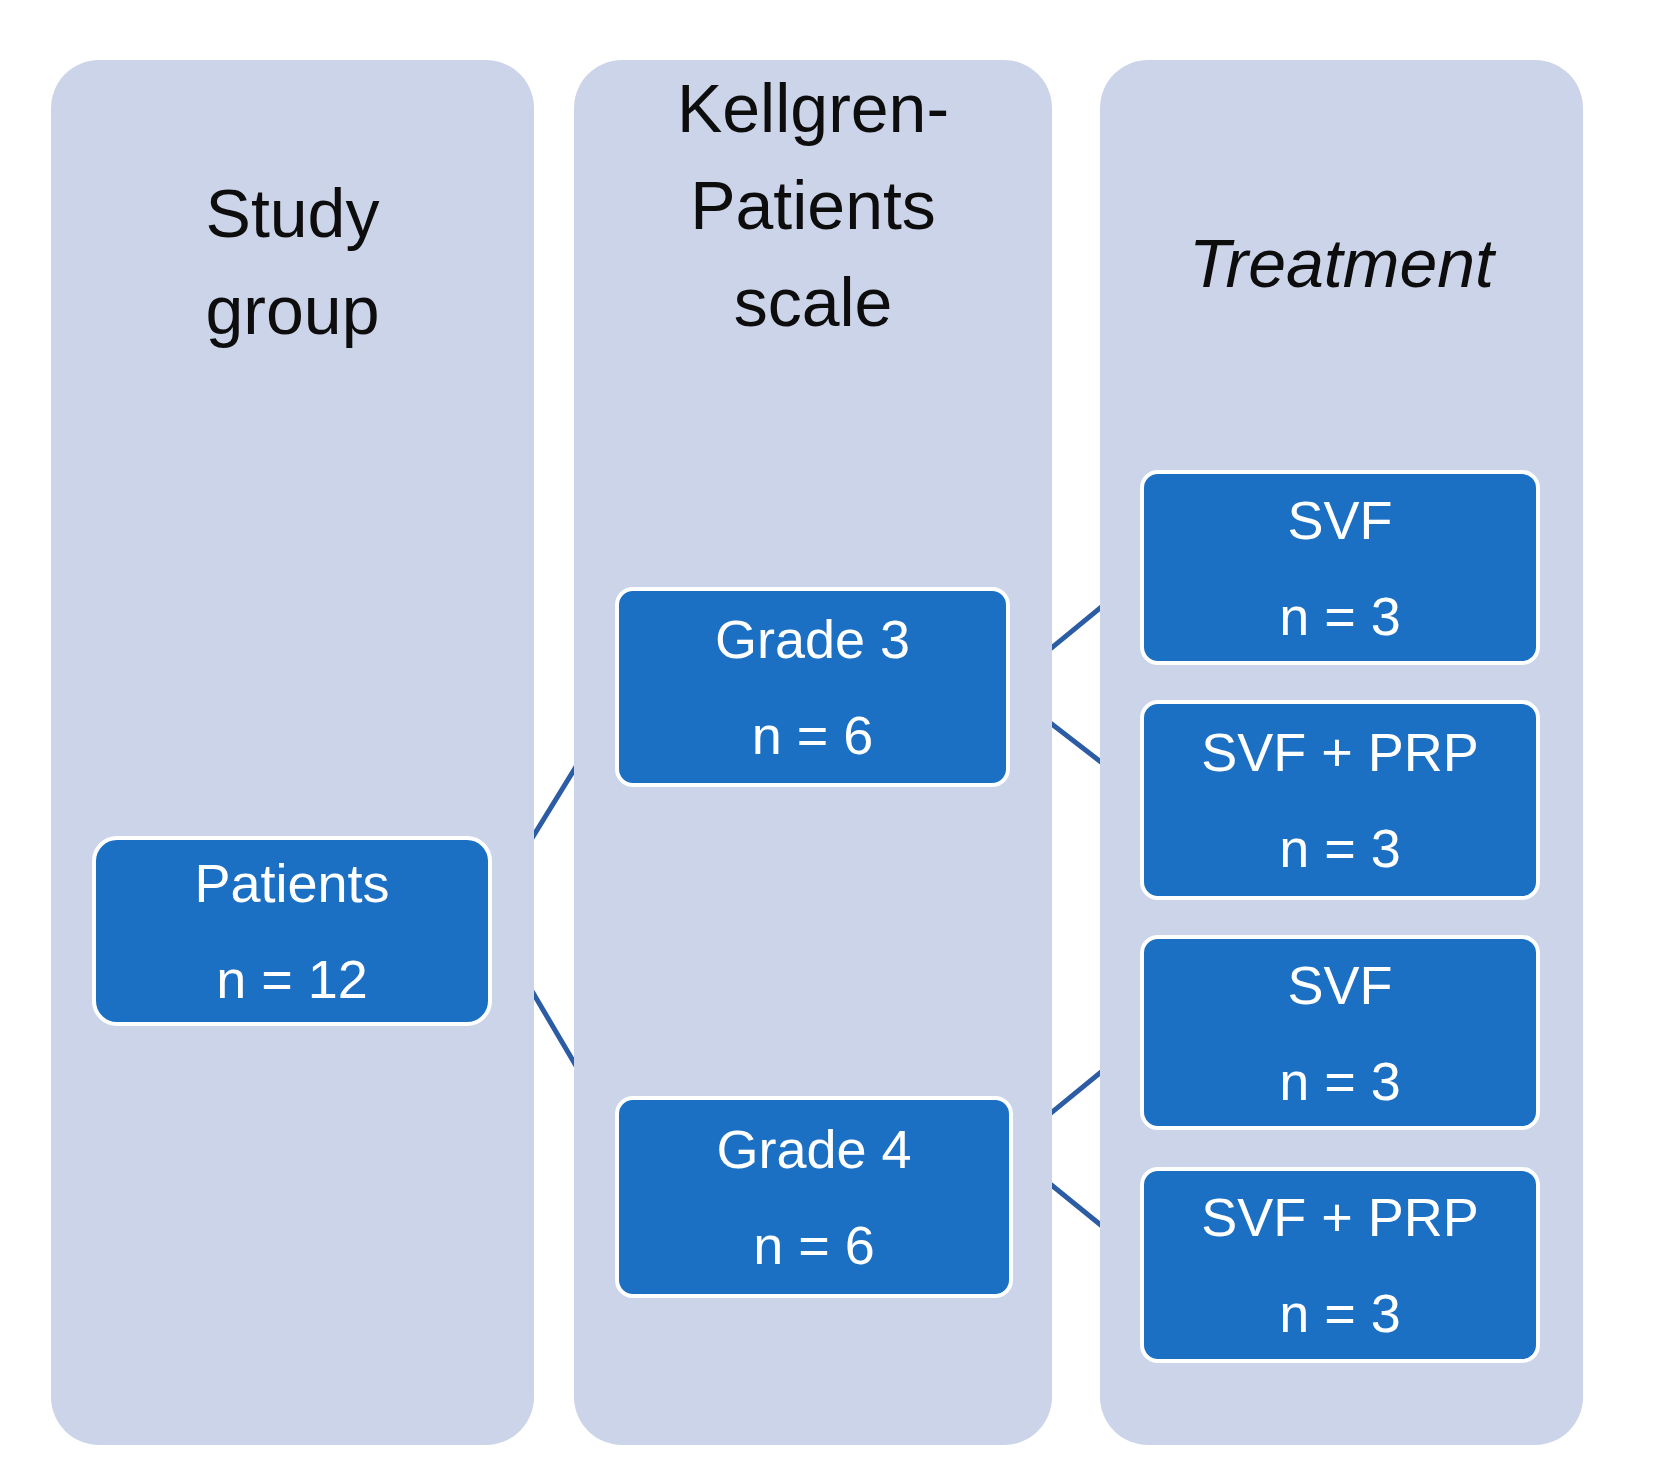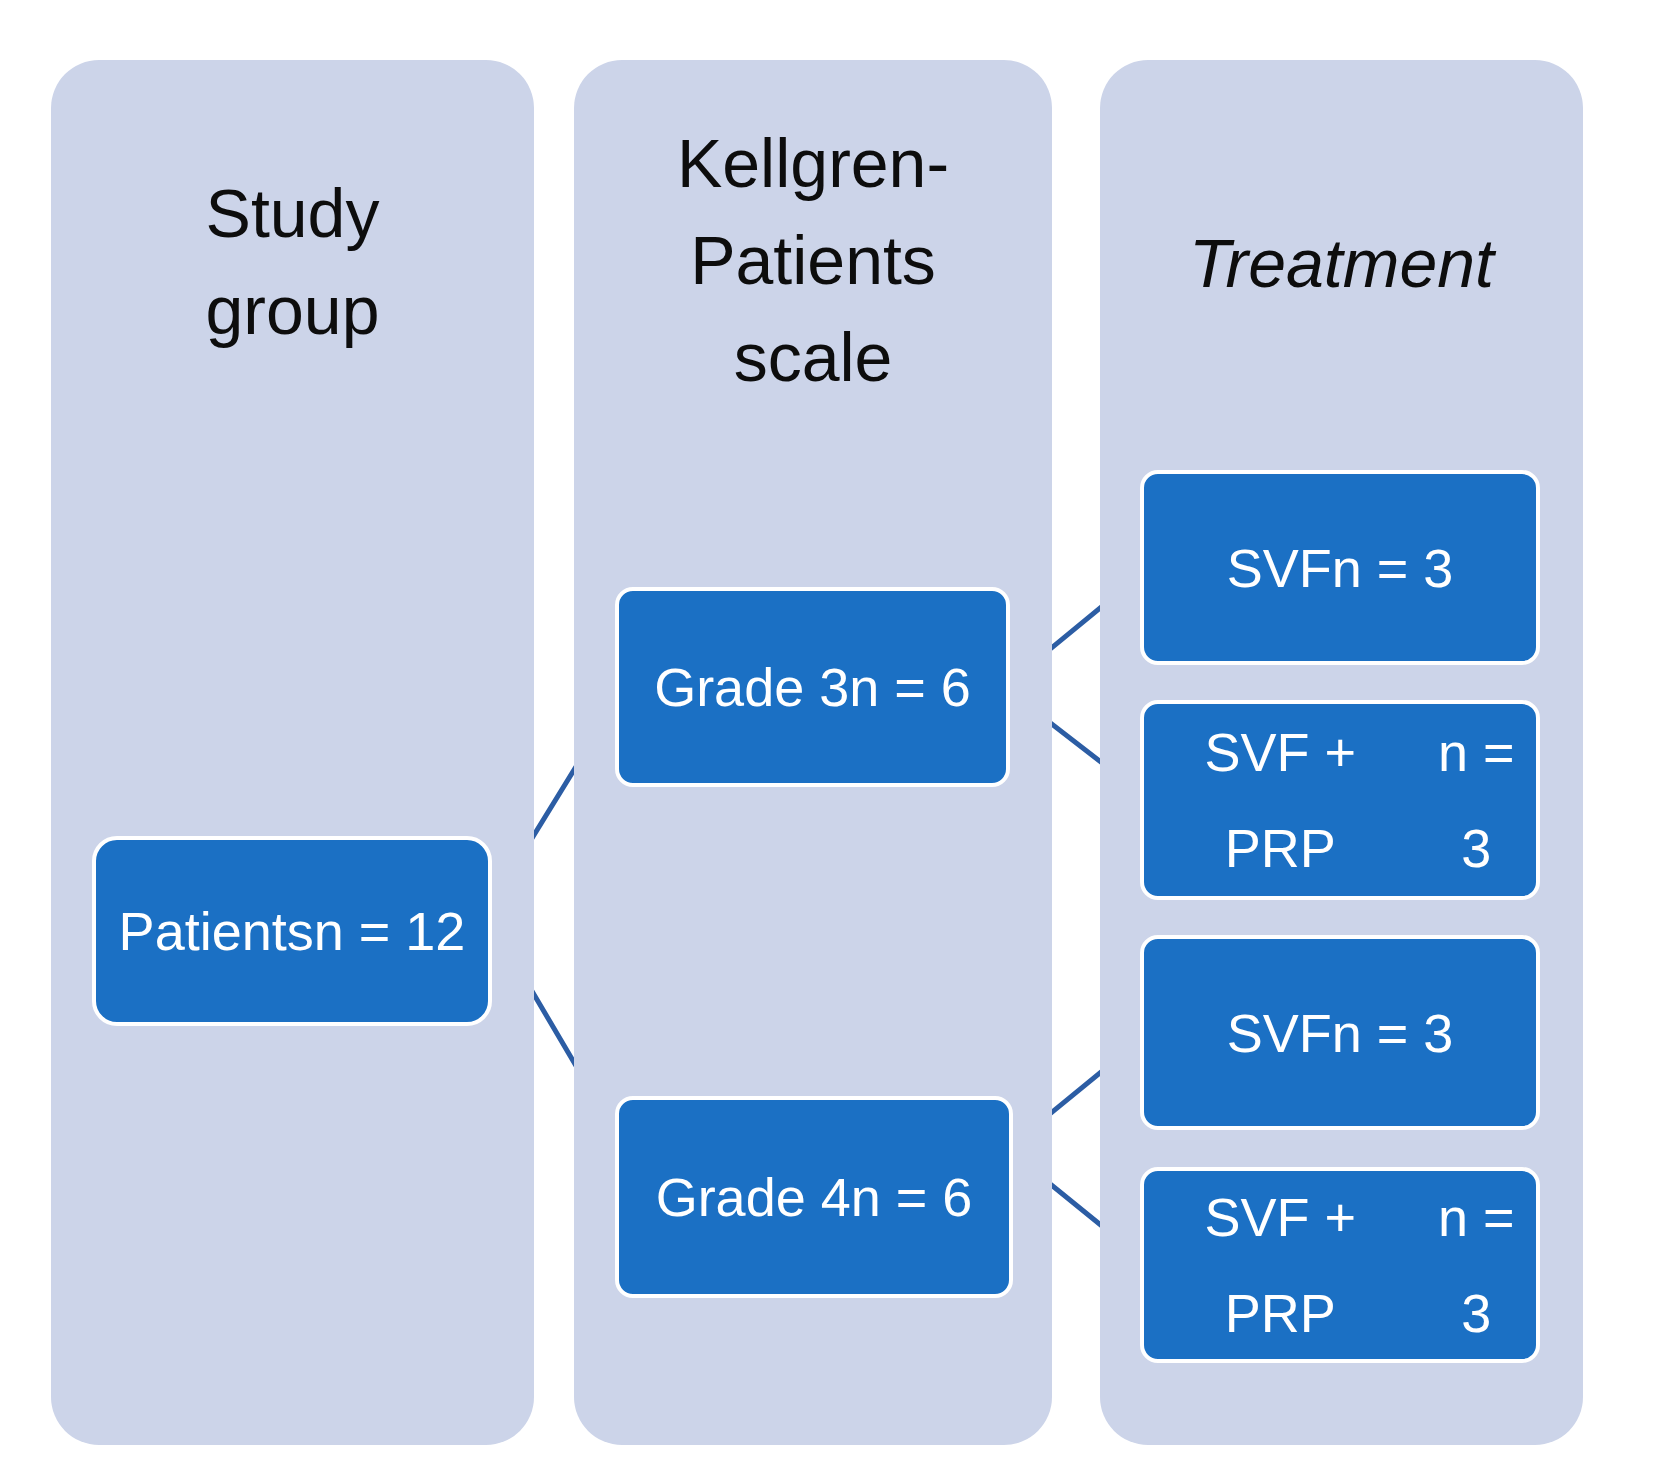--- a/index.html
+++ b/index.html
@@ -31,39 +31,39 @@
   .col-3{left:1100px;width:483px;}
   .col-title{
     width:100%;
     text-align:center;
     color:var(--title-text);
     font-size:68px;
     line-height:97px;
     box-sizing:border-box;
   }
   .col-1 .col-title{padding-top:105px;}
-  .col-2 .col-title{padding-top:55px;}
+  .col-2 .col-title{}
   .col-3 .col-title{padding-top:155px;font-style:italic;}
   .col-title span{display:block;}
   .connectors{
     position:absolute;left:0;top:0;
     width:1665px;height:1473px;
     color:var(--connector);
   }
   .node{
     position:absolute;
     background:var(--box-bg);
     border:4px solid var(--box-border);
     border-radius:18px;
     box-sizing:border-box;
     color:var(--box-text);
     font-size:54px;
     line-height:96px;
     display:flex;
-    flex-direction:row;
+    flex-direction:column;
     justify-content:center;
     align-items:center;
     text-align:center;
   }
   .node span{display:block;}
   .n-patients   {left:92px;  top:836px;  width:400px; height:190px;border-radius:25px;}
   .n-grade3     {left:615px; top:587px;  width:395px; height:200px;}
   .n-grade4     {left:615px; top:1048px; width:398px; height:202px;margin-top:48px;}
   .n-t1         {left:1140px;top:470px;  width:400px; height:195px;}
   .n-t2         {left:1140px;top:700px;  width:400px; height:200px;}

